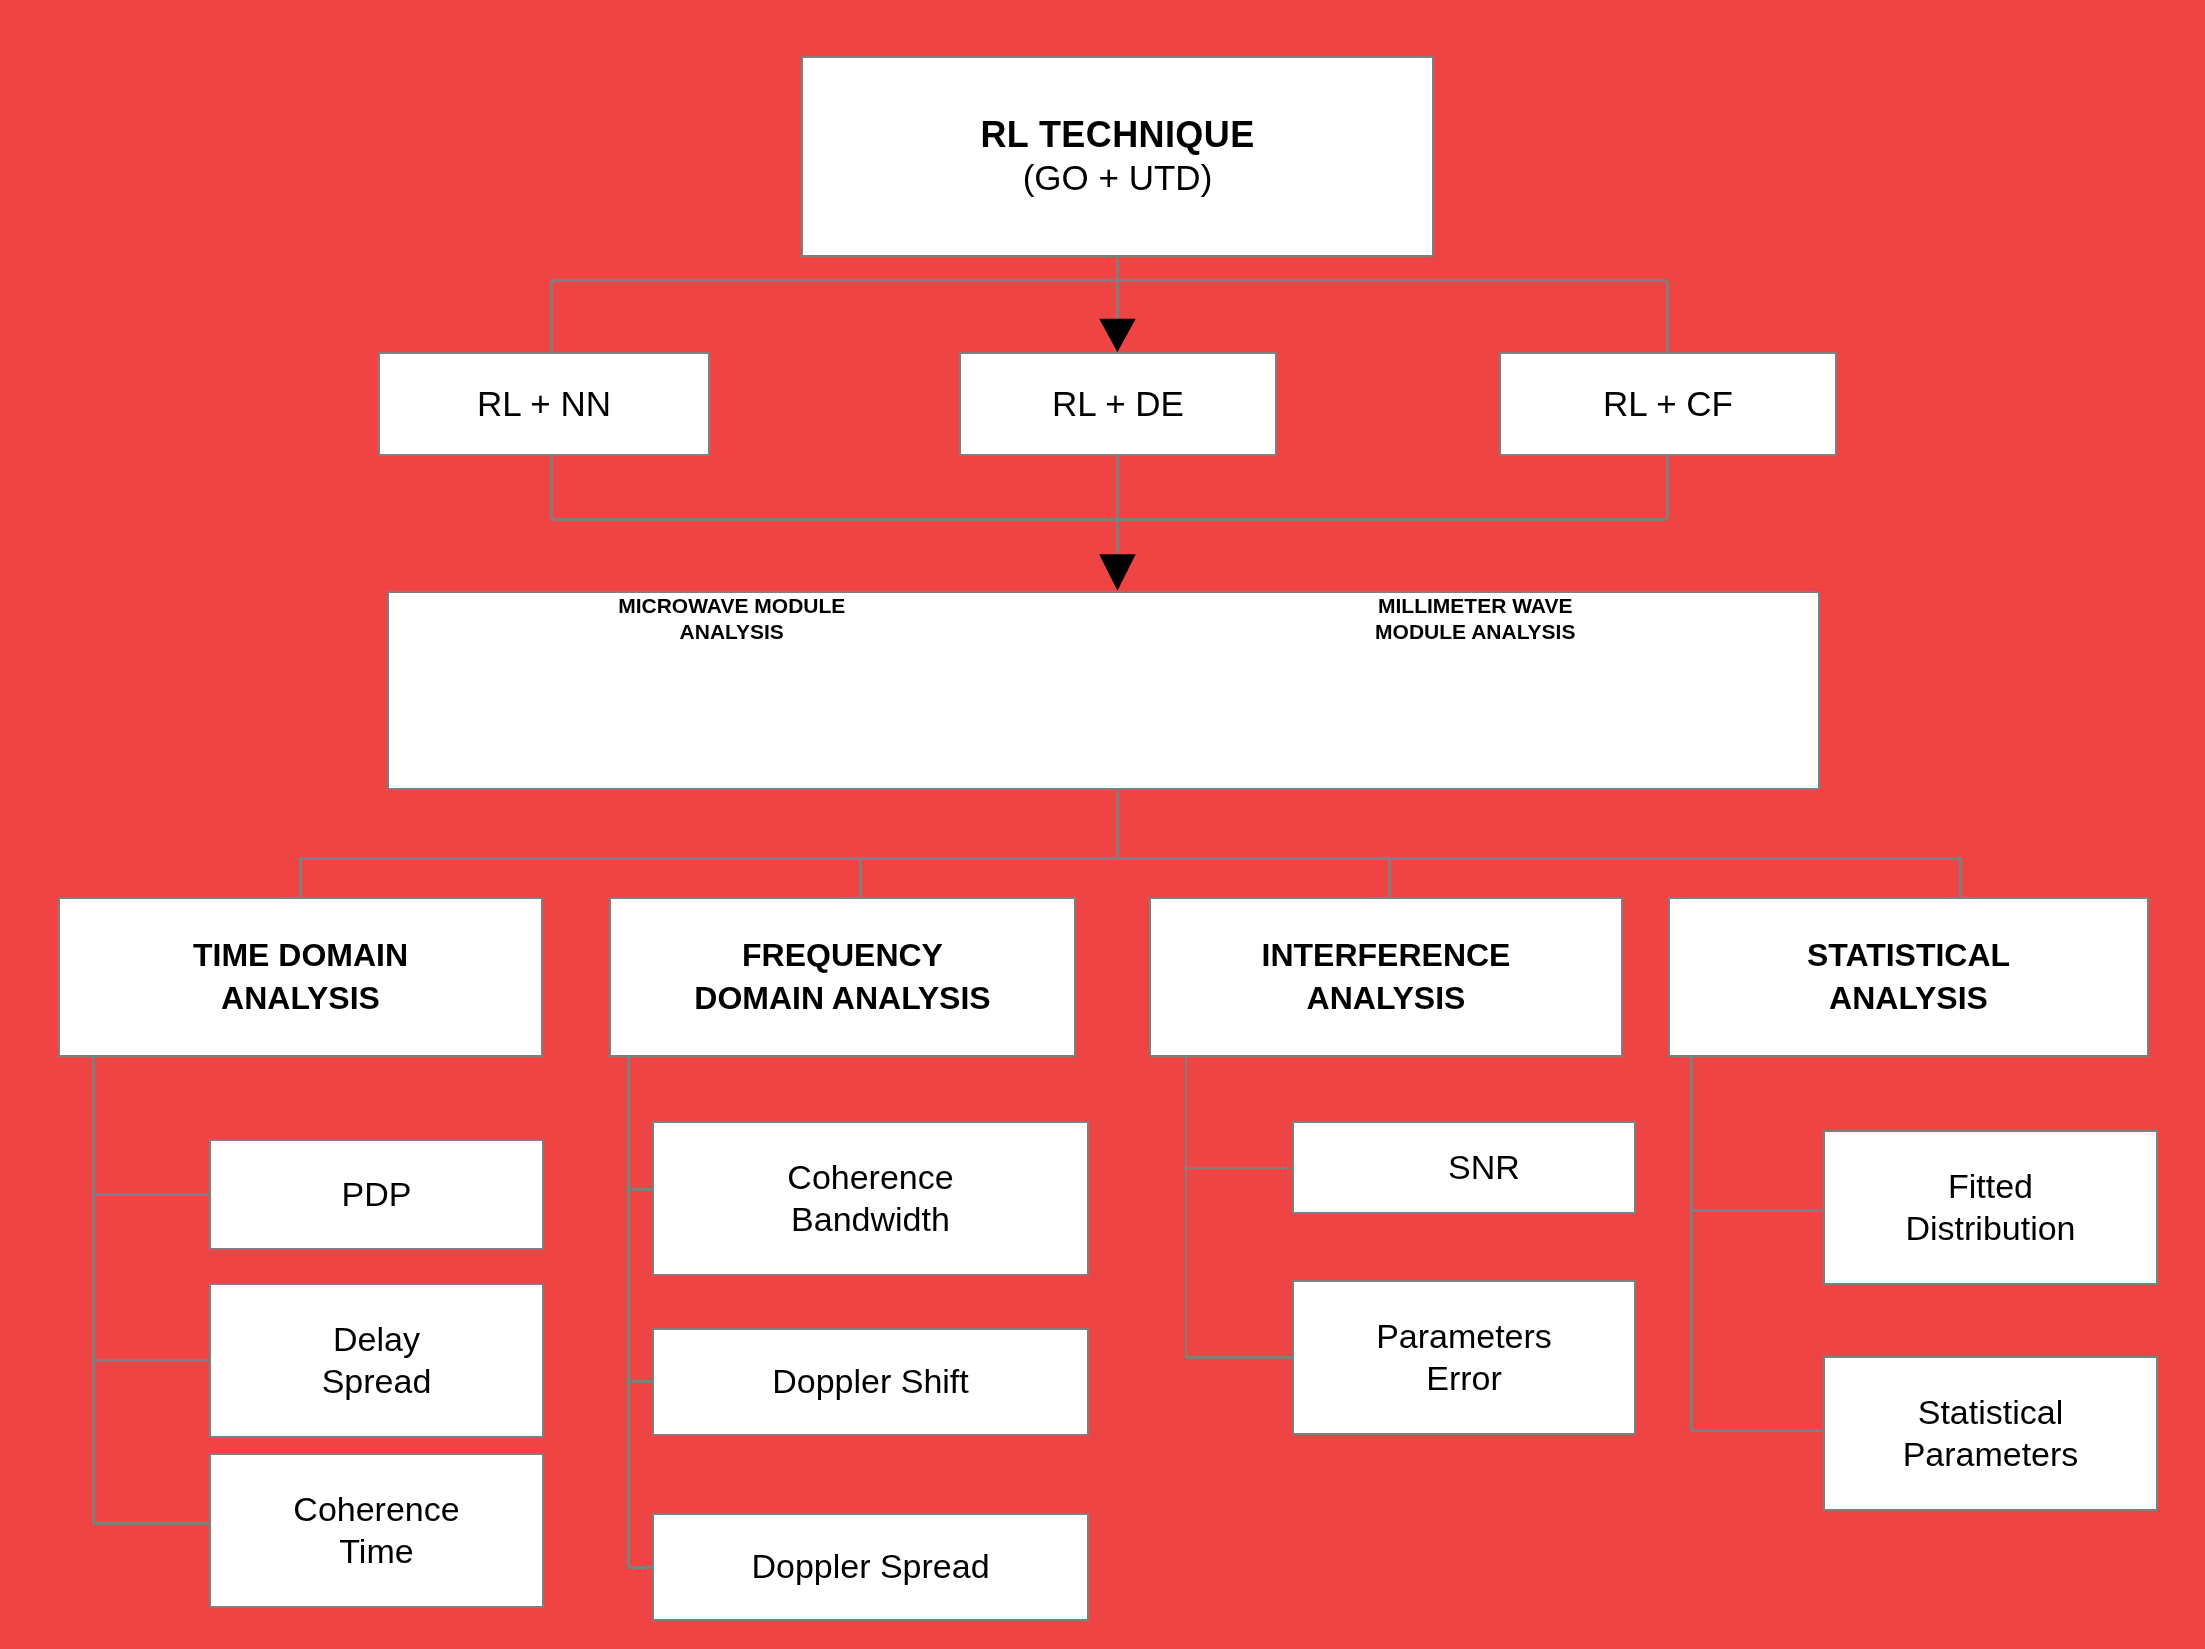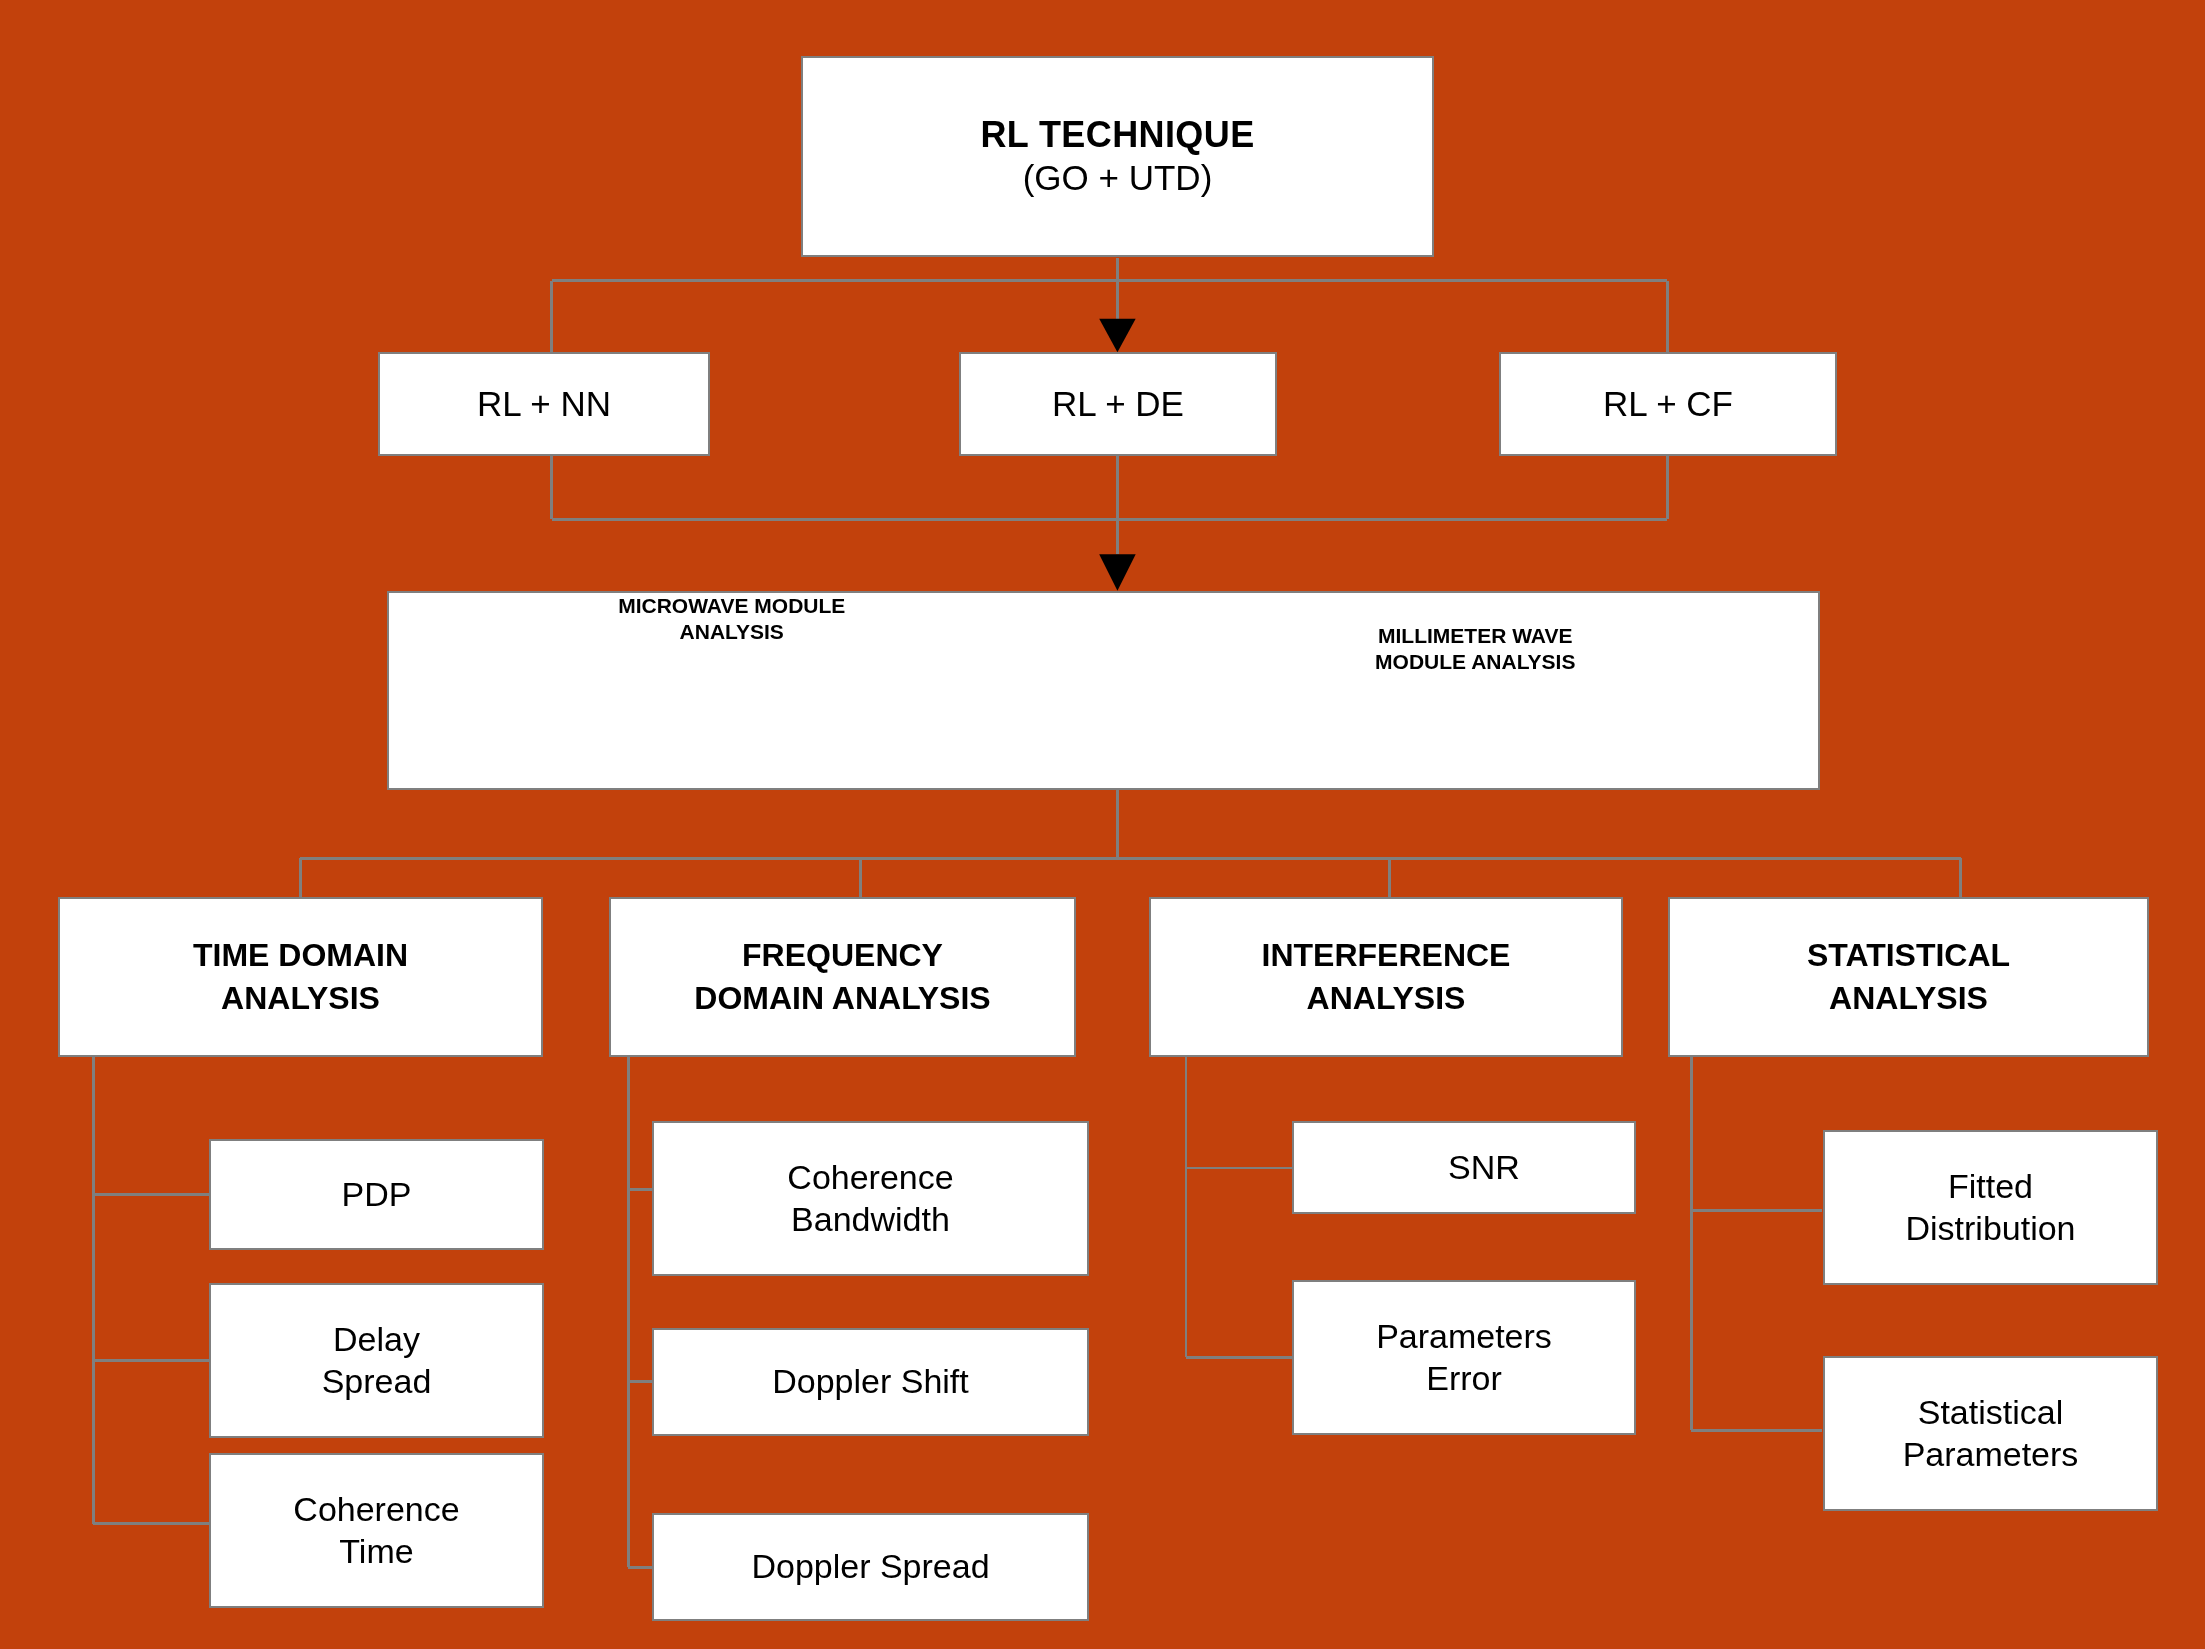--- a/index.html
+++ b/index.html
@@ -4,21 +4,21 @@
 <style>
   html, body {
     margin: 0;
     padding: 0;
     background: #ffffff;
   }
   #canvas {
     position: relative;
     width: 2205px;
     height: 1650px;
-    background: #c2410c;
+    background: #ef4444;
     overflow: hidden;
     font-family: "Liberation Sans", sans-serif;
   }
   svg.wires {
     position: absolute;
     left: 0;
     top: 0;
     width: 2205px;
     height: 1650px;
     pointer-events: none;
@@ -44,21 +44,21 @@
     top: 0;
     height: 100%;
     display: flex;
     align-items: flex-start;
     font-weight: bold;
     font-size: 21px;
     line-height: 1.25;
     color: #000;
   }
   .module-left  { left: 0;  width: 50%; justify-content: center; padding-right: 29px; box-sizing: border-box; }
-  .module-right { right: 0; width: 50%; justify-content: center; padding-left: 29px;  box-sizing: border-box; margin-top: 30px; }
+  .module-right { right: 0; width: 50%; justify-content: center; padding-left: 29px;  box-sizing: border-box; }
   .cat-label  { font-weight: bold; font-size: 32px; line-height: 1.35; }
   .leaf-label { font-weight: normal; font-size: 34px; line-height: 1.22; }
 </style>
 </head>
 <body>
 
 <div id="canvas">
 
   <svg class="wires" viewBox="0 0 3025 2263">
     <g stroke="#7f7f7f" stroke-width="4" fill="none" shape-rendering="crispEdges">

